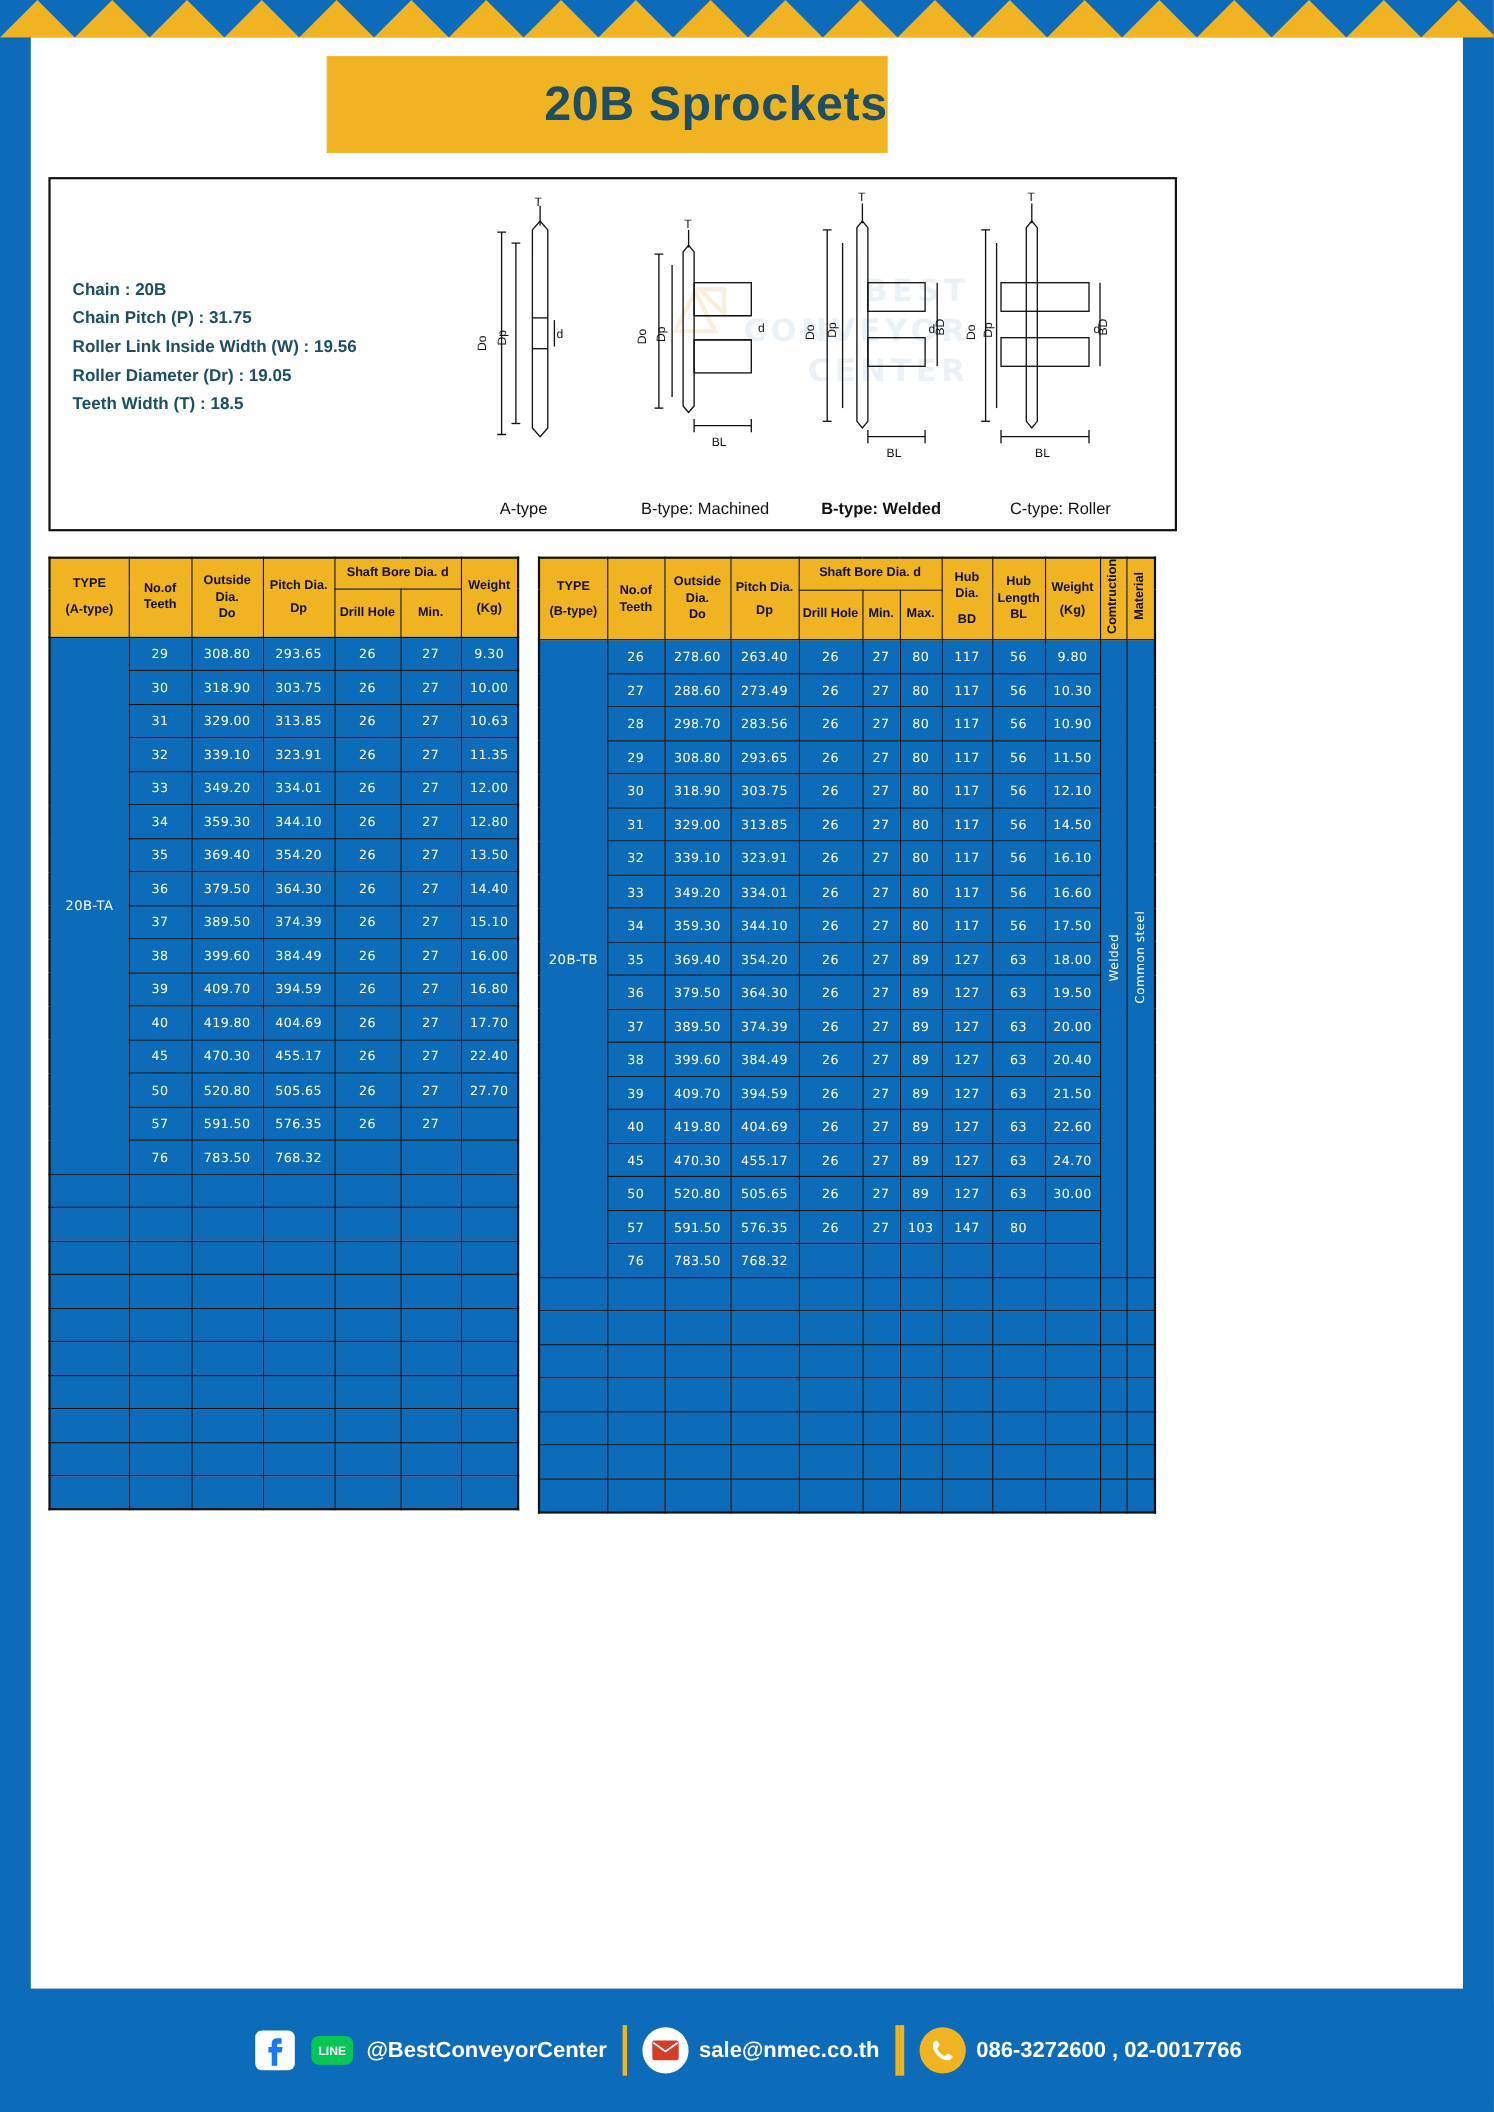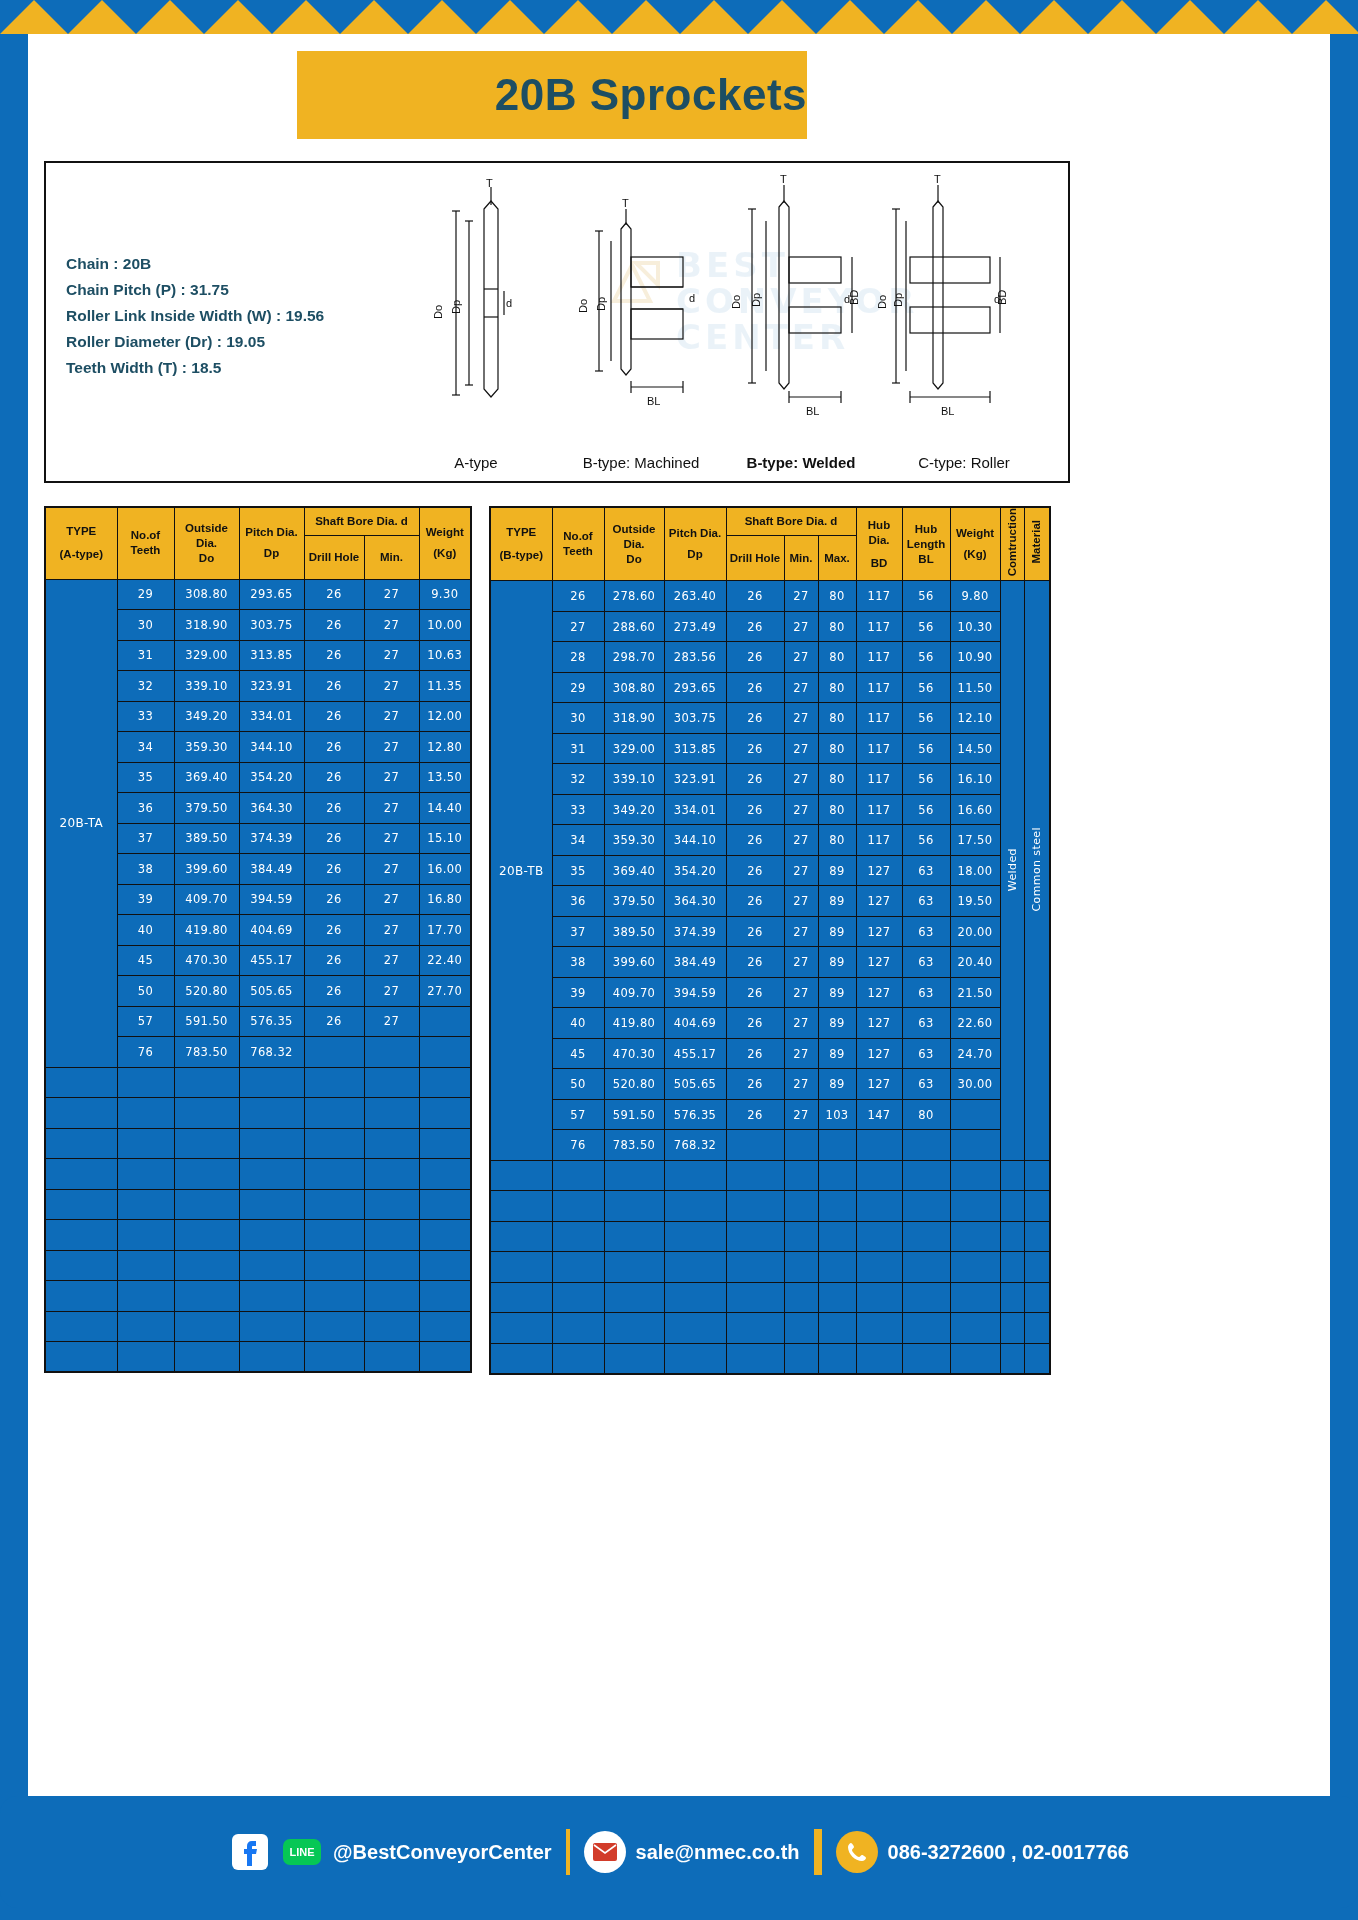--- a/index.html
+++ b/index.html
@@ -50,23 +50,23 @@
     position:absolute; left:20px; top:88px;
     font-size:15.5px; font-weight:bold; color:#1d4e63; line-height:26px;
   }
   .spec-list .val{ font-weight:bold; }
   .watermark{
     position:absolute; left:560px; top:78px; width:420px; height:150px;
     opacity:0.30; pointer-events:none;
   }
   .wm-text{
     font-family:"DejaVu Sans", sans-serif;
-    font-weight:bold; color:#bcd7ea; font-size:34px; line-height:36px;
+    font-weight:bold; color:#bcd7ea; font-size:28px; line-height:36px;
     letter-spacing:4px;
-    position:absolute; left:70px; top:6px;
+    position:absolute; left:70px; top:6px;text-align:right;
   }
   .wm-logo{
     position:absolute; left:0; top:10px; width:60px; height:60px;
   }
   .drawings{
     position:absolute; left:360px; top:6px; right:4px; bottom:0;
   }
   .dwg-caption{
     position:absolute; bottom:10px; font-size:15px; color:#111;
     text-align:center;
@@ -116,21 +116,21 @@
   .vert-head{
     writing-mode:vertical-rl;
     transform:rotate(180deg);
     white-space:nowrap;
     display:inline-block;
     font-size:11.5px;
     font-weight:bold;
   }
   
   .footer{
-    position:absolute; left:0; bottom:12px; width:100%; height:112px;
+    position:absolute; left:0; bottom:0; width:100%; height:112px;
     background:#0d6cb9;
     display:flex; align-items:center; justify-content:center;border-radius:17px;
   }
   .footer-inner{
     display:flex; align-items:center; gap:0px;
     color:#fff; font-size:20px; font-weight:bold;
   }
   .fitem{ display:flex; align-items:center; gap:10px; padding:0 14px; }
   .divider{ width:4px; height:46px; background:#f0b322; }
   .ficon{ width:42px; height:42px; display:flex; align-items:center; justify-content:center; }

